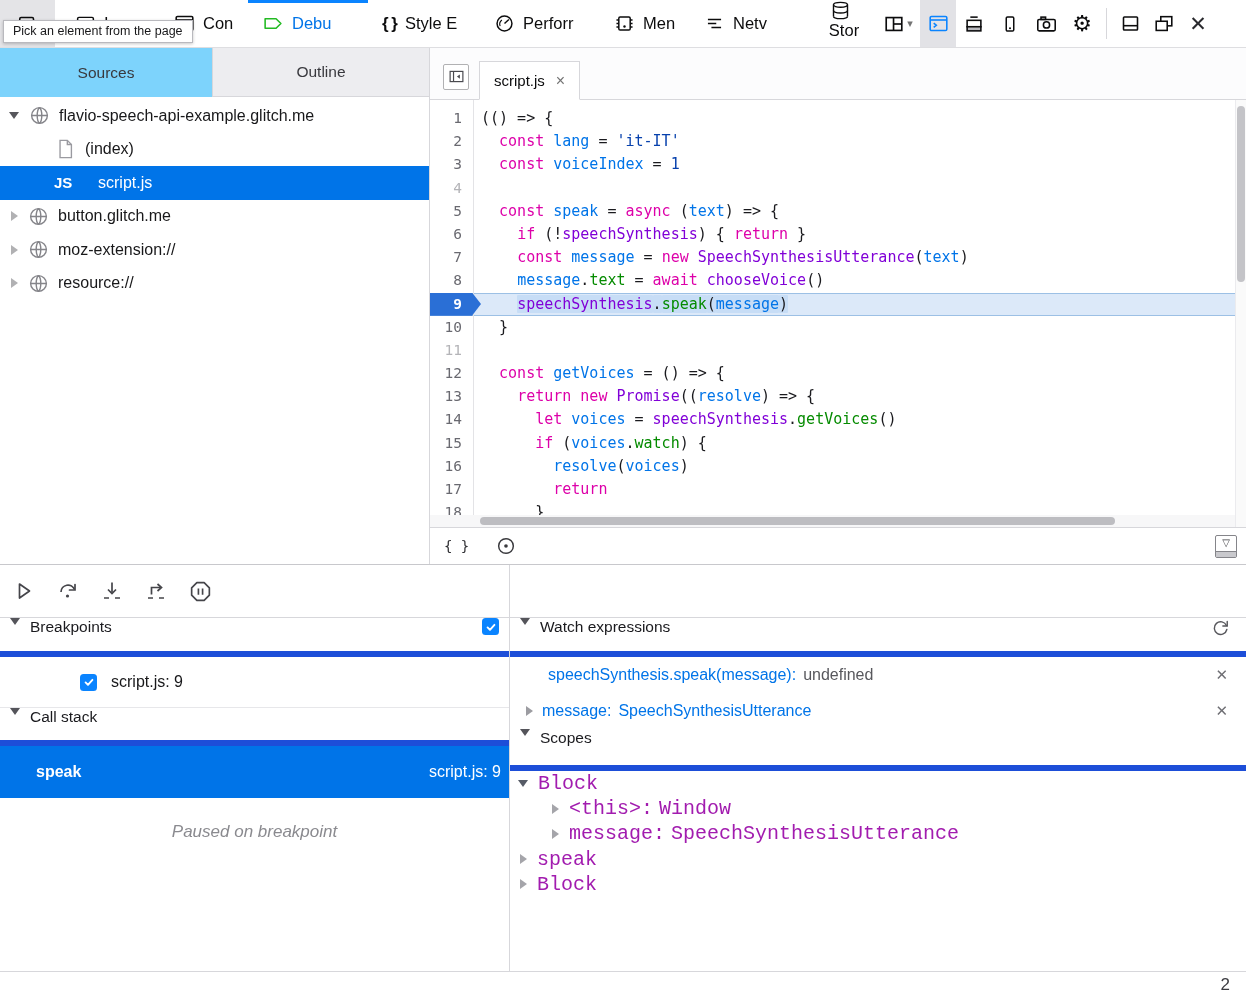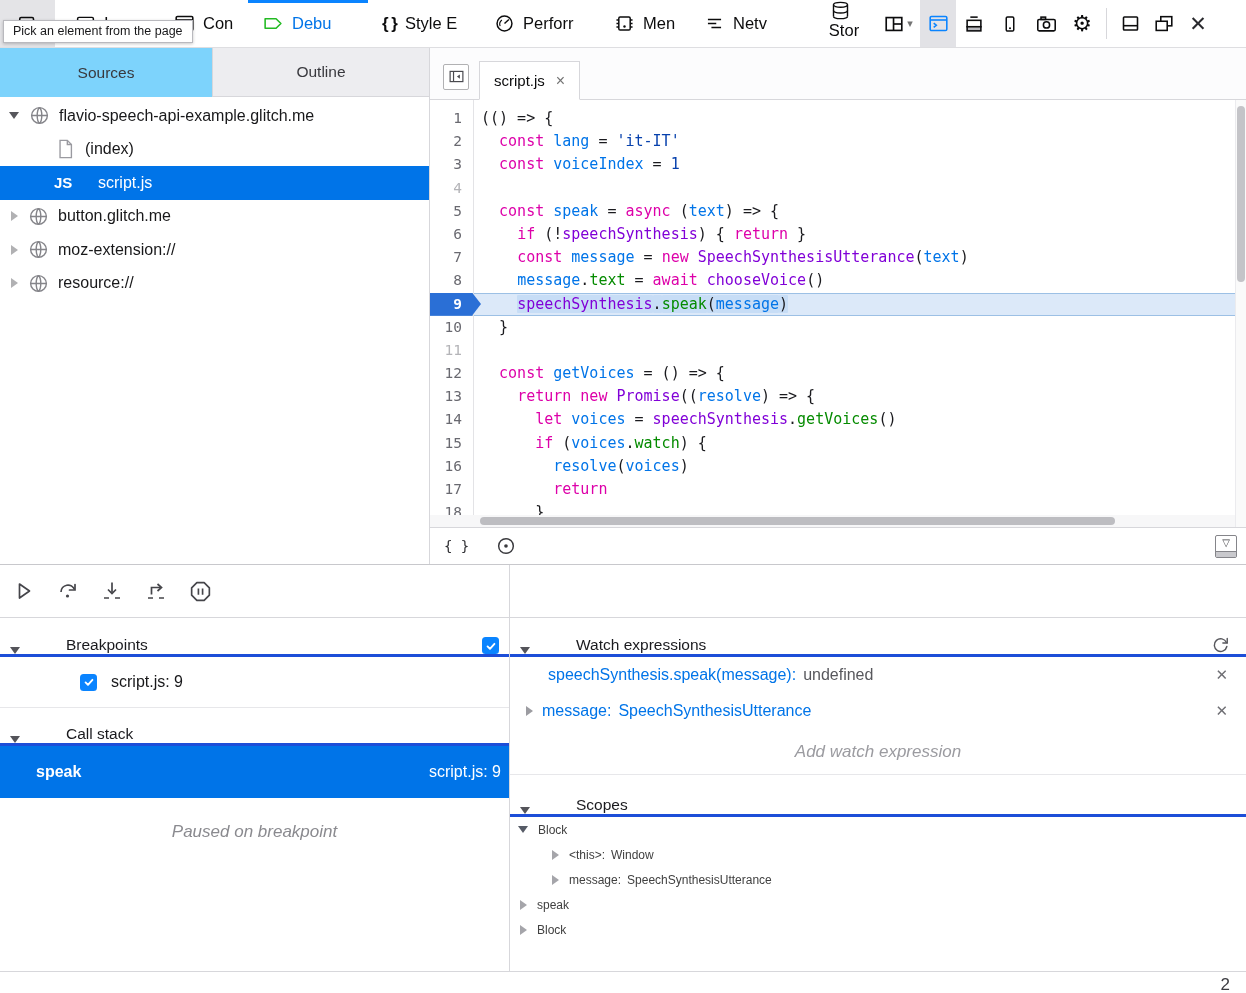--- a/index.html
+++ b/index.html
@@ -97,21 +97,21 @@
   
   .controls-row { display:flex; height:53px; border-bottom:1px solid #d7d7db; background:#fff; }
   .controls-left { width:510px; flex:none; border-right:1px solid #d7d7db; display:flex; align-items:center; padding-left:2px; }
   .controls-right { flex:1; }
   .ctl-btn { width:44px; height:44px; display:flex; align-items:center; justify-content:center; }
 
   
   .panels { display:flex; height:353px; }
   .col-left { width:510px; flex:none; border-right:1px solid #d7d7db; }
   .col-right { flex:1; min-width:0; }
-  .sec-header { display:flex; align-items:flex-end; height:39px; padding:0 10px 0 8px; border-bottom:3px solid #1d4ed8;gap:36px; }
+  .sec-header { display:flex; align-items:flex-start; height:39px; padding:0 10px 0 8px; border-bottom:6px solid #1d4ed8; }
   .sec-header .hw { width:0; height:0; border-style:solid; border-width:7px 5.5px 0 5.5px; border-color:#54545a transparent transparent transparent; margin:0 10px 0 2px; flex:none; }
   .sec-title { font-size:15.5px; color:#1a1a1e; }
   .hspacer { flex:1; }
   .checkbox { width:17px; height:17px; background:#0a84ff; border-radius:3.5px; display:flex; align-items:center; justify-content:center; flex:none; }
   .bp-row { display:flex; align-items:center; height:51px; border-bottom:1px solid #e7e7ea; }
   .bp-row .checkbox { margin-left:80px; }
   .bp-label { font-size:16px; color:#18181a; margin-left:14px; }
   .cs-header { height:38px; }
   .frame-row { display:flex; align-items:center; height:52px; background:#0074e8; color:#fff; }
   .frame-name { font-size:16px; font-weight:700; margin-left:36px; }
@@ -122,21 +122,21 @@
   .watch-row { display:flex; align-items:center; height:36px; }
   .watch-expr { font-size:16px; color:#0074e8; }
   .watch-val { font-size:16px; color:#58585d; margin-left:7px; }
   .watch-val.link { color:#0074e8; }
   .watch-row .ml38 { margin-left:38px; }
   .watch-x { margin-left:auto; margin-right:18px; font-size:15px; color:#6f6f74; }
   .ww { width:0; height:0; border-style:solid; border-width:5.5px 0 5.5px 7px; border-color:transparent transparent transparent #9c9ca1; margin:0 9px 0 16px; flex:none; }
   .add-watch { height:46px; display:flex; align-items:center; justify-content:center; font-size:17px; font-style:italic; color:#9b9ba0; border-bottom:1px solid #e7e7ea; }
   .scopes-header { height:42px; }
   .scope-row { display:flex; align-items:center; height:25.2px; }
-  .scope-label, .scope-val { font-size:12px; color:#404040; }
+  .scope-label, .scope-val { font-size:20px; color:#a21caf;font-family:Liberation Mono, monospace; }
   .scope-val { margin-left:6px; }
   .sw-exp { width:0; height:0; border-style:solid; border-width:7px 5.5px 0 5.5px; border-color:#565b66 transparent transparent transparent; margin:0 10px 0 8px; flex:none; }
   .sw-col { width:0; height:0; border-style:solid; border-width:5.5px 0 5.5px 7px; border-color:transparent transparent transparent #a5a5aa; margin:0 10px 0 10px; flex:none; }
   .sw-ind { margin-left:42px !important; }
 
   .bottom-strip { position:relative; height:22px; border-top:1px solid #d7d7db; background:#fff; }
   .partial-num { position:absolute; right:16px; top:3px; font-size:17px; color:#3c3c41; }
 
   svg { display:block; }
 </style>
@@ -526,21 +526,20 @@
         <span class="watch-expr ml38">speechSynthesis.speak(message):</span>
         <span class="watch-val">undefined</span>
         <span class="watch-x">✕</span>
       </div>
       <div class="watch-row">
         <span class="ww"></span>
         <span class="watch-expr">message:</span>
         <span class="watch-val link">SpeechSynthesisUtterance</span>
         <span class="watch-x">✕</span>
       </div>
-      <div class="add-watch">Add watch expression</div>
 
       <div class="sec-header scopes-header">
         <span class="hw"></span>
         <span class="sec-title">Scopes</span>
       </div>
 
       <div class="scope-row">
         <span class="sw-exp"></span>
         <span class="scope-label">Block</span>
       </div>

